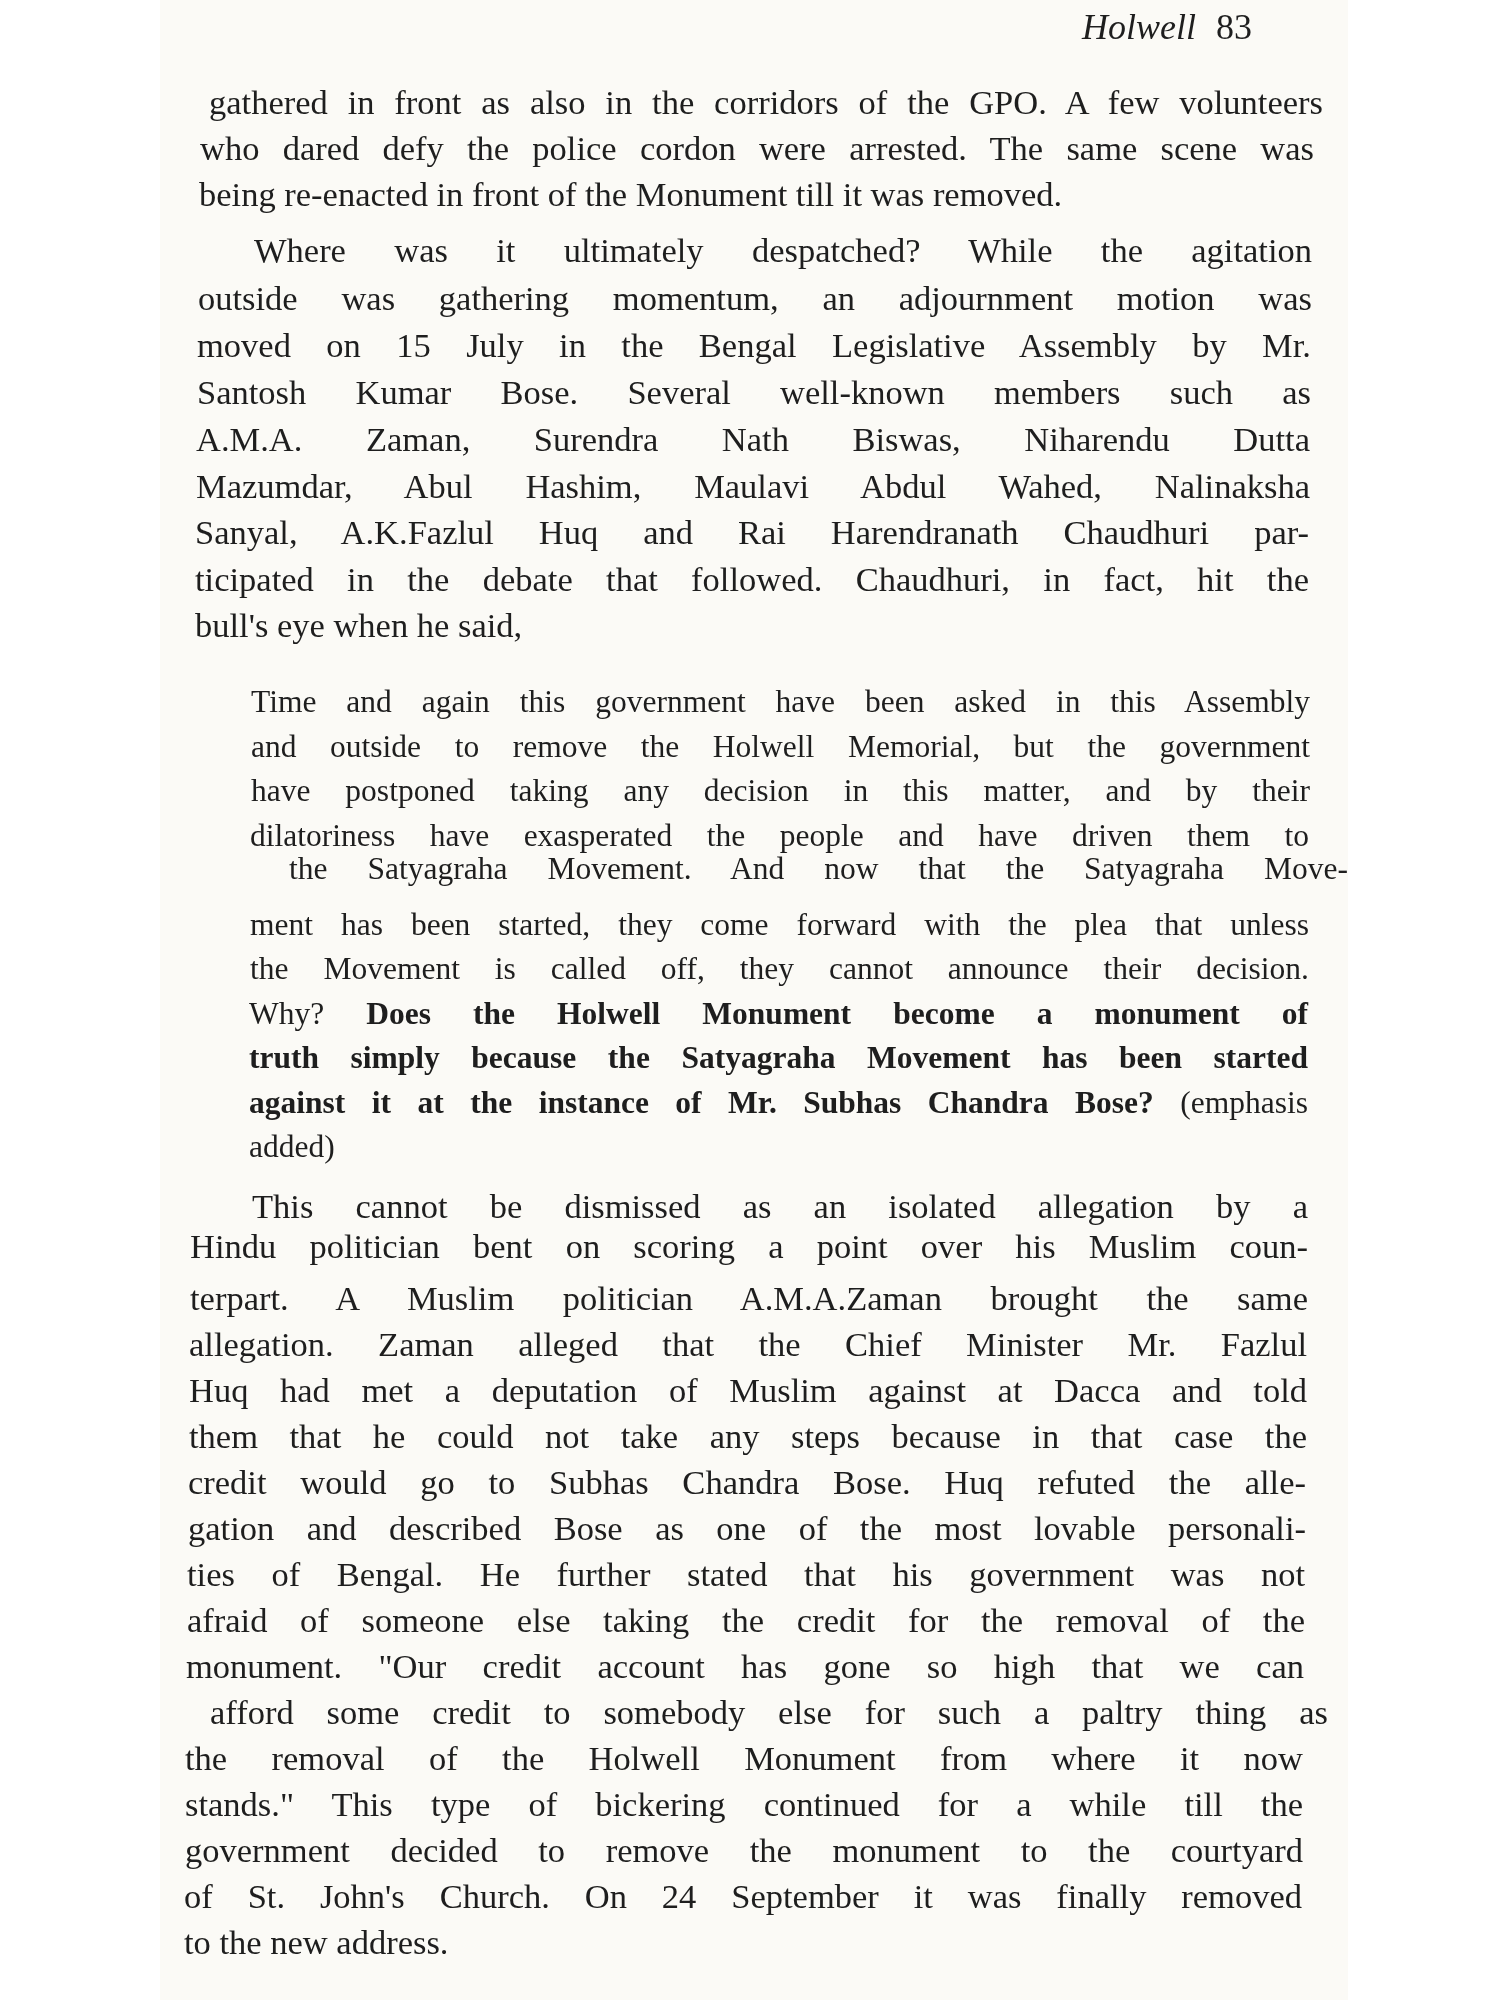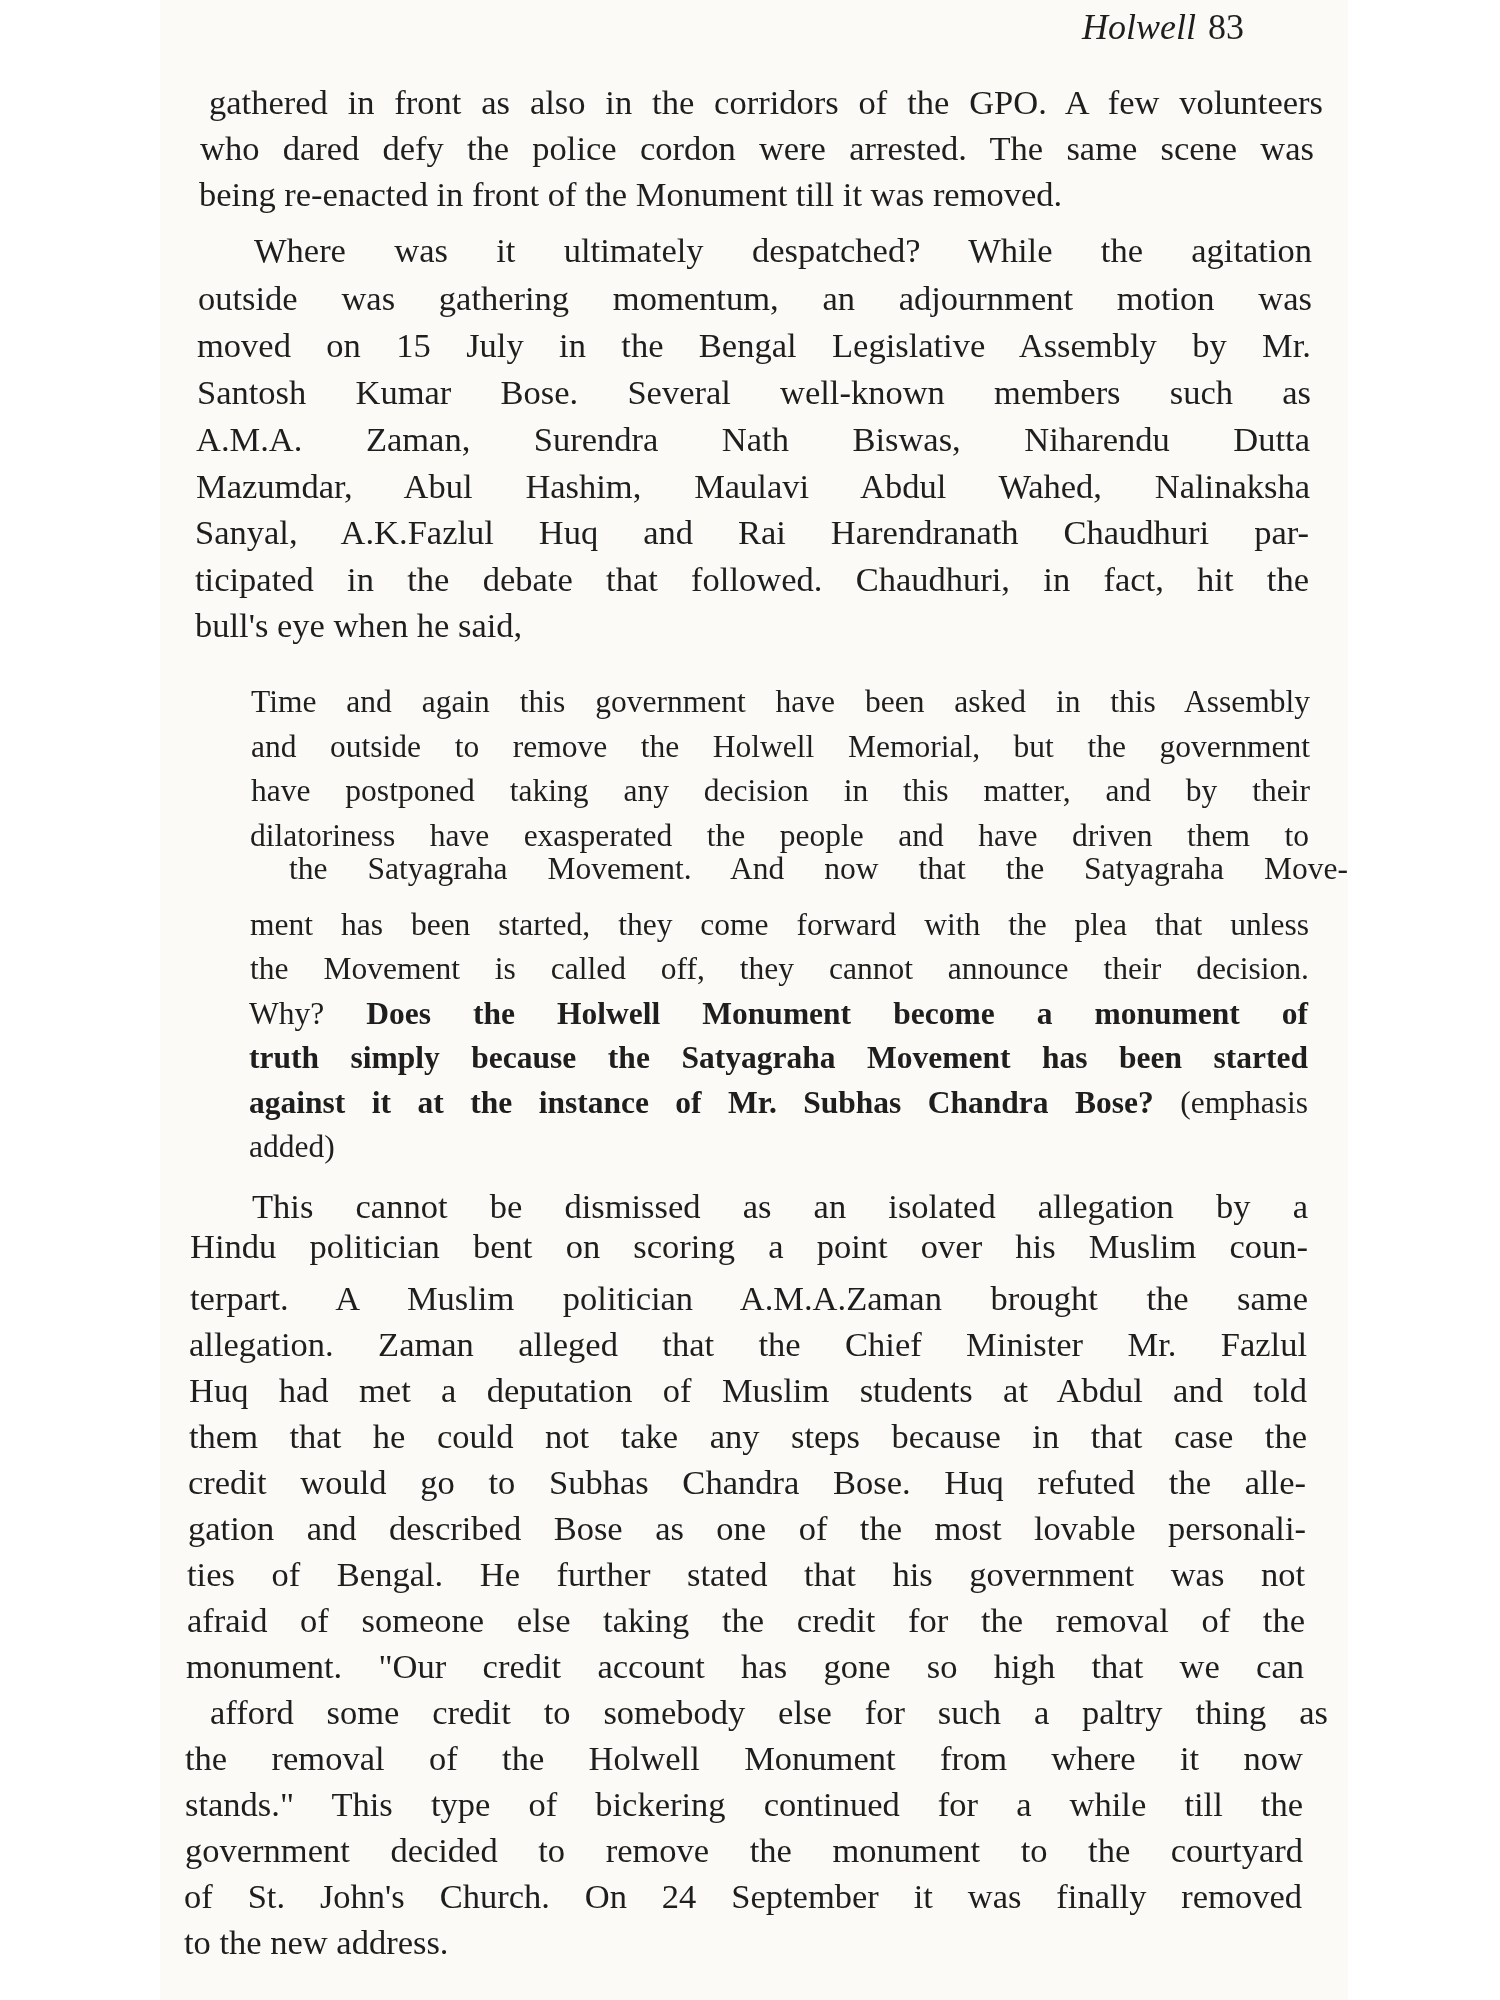--- a/index.html
+++ b/index.html
@@ -1,21 +1,21 @@
 <!DOCTYPE html>
 <html><head>
 <meta charset="utf-8">
 <style>
   html,body{margin:0;padding:0;}
   body{width:1500px;height:2000px;background:#ffffff;position:relative;overflow:hidden;
     font-family:"Liberation Serif","DejaVu Serif",serif;color:#1e1e1e;}
   .page{position:absolute;left:160px;top:0;width:1188px;height:2000px;background:#fbfaf6;}
   .header{position:absolute;top:6px;left:1082px;font-size:36px;white-space:nowrap;}
   .header .ti{font-style:italic;}
-  .header .pg{margin-left:12px;}
+  .header .pg{margin-left:20px;}
   .line{position:absolute;font-size:34.5px;white-space:nowrap;text-align:justify;text-align-last:justify;height:44px;line-height:44px;}
   .q{font-size:31.5px;}
   .last{text-align-last:left;}
   b{font-weight:bold;}
 </style>
 </head>
 <body>
 
 <div class="page"></div>
 
@@ -46,21 +46,21 @@
 <div class="line q" style="top:947px;left:250px;width:1059px;">the Movement is called off, they cannot announce their decision.</div>
 <div class="line q" style="top:992px;left:249px;width:1059px;"><span>Why? </span><b>Does the Holwell Monument become a monument of</b></div>
 <div class="line q" style="top:1036px;left:249px;width:1059px;"><b>truth simply because the Satyagraha Movement has been started</b></div>
 <div class="line q" style="top:1081px;left:249px;width:1059px;"><b>against it at the instance of Mr. Subhas Chandra Bose?</b><span> (emphasis</span></div>
 <div class="line q last" style="top:1125px;left:249px;width:1059px;">added)</div>
 
 <div class="line" style="top:1184px;left:252px;width:1056px;">This cannot be dismissed as an isolated allegation by a</div>
 <div class="line" style="top:1224px;left:190px;width:1118px;">Hindu politician bent on scoring a point over his Muslim coun-</div>
 <div class="line" style="top:1276px;left:190px;width:1118px;">terpart. A Muslim politician A.M.A.Zaman brought the same</div>
 <div class="line" style="top:1322px;left:189px;width:1118px;">allegation. Zaman alleged that the Chief Minister Mr. Fazlul</div>
-<div class="line" style="top:1368px;left:189px;width:1118px;">Huq had met a deputation of Muslim students at Abdul and told</div>
+<div class="line" style="top:1368px;left:189px;width:1118px;">Huq had met a deputation of Muslim against at Dacca and told</div>
 <div class="line" style="top:1414px;left:189px;width:1118px;">them that he could not take any steps because in that case the</div>
 <div class="line" style="top:1460px;left:188px;width:1118px;">credit would go to Subhas Chandra Bose. Huq refuted the alle-</div>
 <div class="line" style="top:1506px;left:188px;width:1118px;">gation and described Bose as one of the most lovable personali-</div>
 <div class="line" style="top:1552px;left:187px;width:1118px;">ties of Bengal. He further stated that his government was not</div>
 <div class="line" style="top:1598px;left:187px;width:1118px;">afraid of someone else taking the credit for the removal of the</div>
 <div class="line" style="top:1644px;left:186px;width:1118px;">monument. "Our credit account has gone so high that we can</div>
 <div class="line" style="top:1690px;left:186px;width:1118px;margin-left:24px;">afford some credit to somebody else for such a paltry thing as</div>
 <div class="line" style="top:1736px;left:185px;width:1118px;">the removal of the Holwell Monument from where it now</div>
 <div class="line" style="top:1782px;left:185px;width:1118px;">stands." This type of bickering continued for a while till the</div>
 <div class="line" style="top:1828px;left:185px;width:1118px;">government decided to remove the monument to the courtyard</div>

